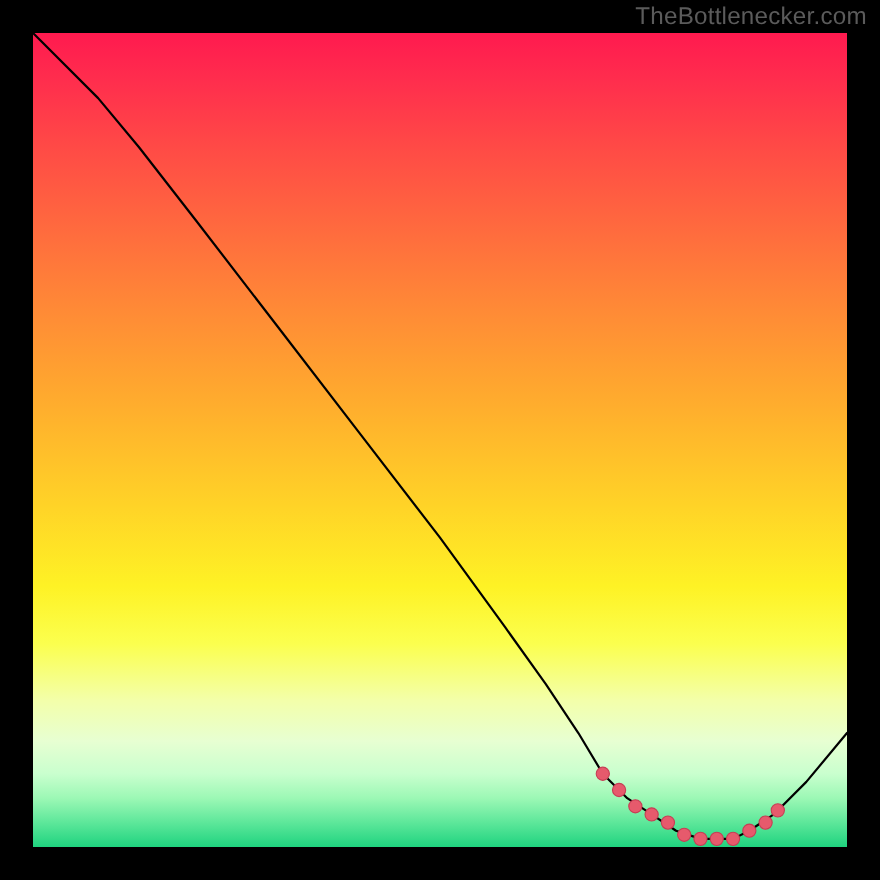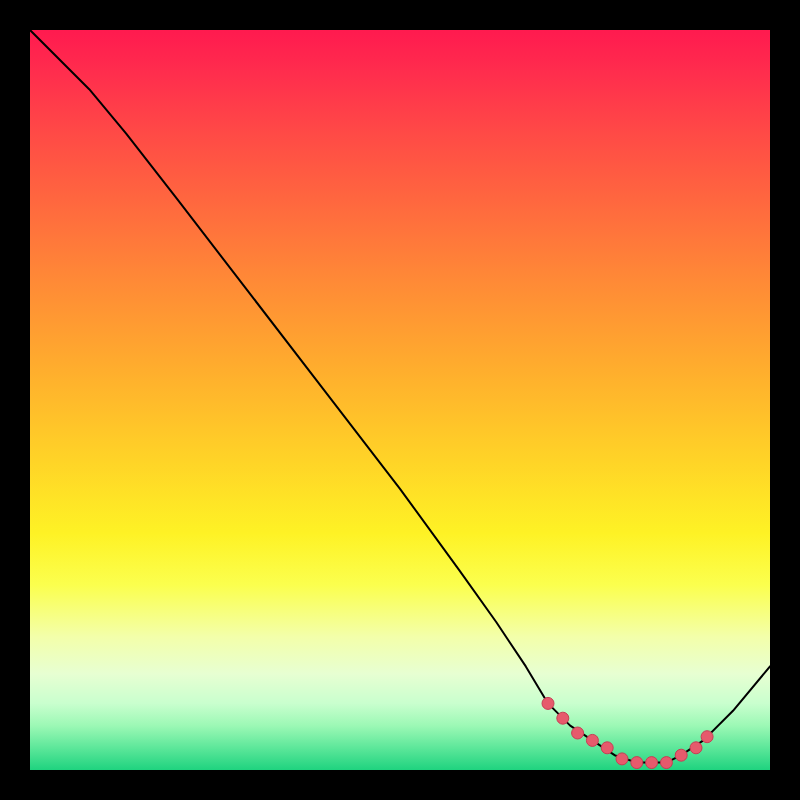--- a/index.html
+++ b/index.html
@@ -51,20 +51,21 @@
   svg.curve {
     position: absolute;
     inset: 0;
     width: 100%;
     height: 100%;
   }
 </style>
 </head>
 <body>
 <div class="frame">
+  <div class="attribution">TheBottlenecker.com</div>
   <div class="plot">
     <div class="bg-gradient"></div>
     <svg class="curve" viewBox="0 0 740 740" preserveAspectRatio="none">
       <path id="main-line" fill="none" stroke="#000000" stroke-width="2" stroke-linejoin="round" stroke-linecap="round" d="M0.00 0.00 L59.20 59.20 L96.20 103.60 L148.00 170.20 L222.00 266.40 L296.00 362.60 L370.00 458.80 L429.20 540.20 L466.20 592.00 L495.80 636.40 L518.00 673.40 L540.20 695.60 L562.40 710.40 L584.60 725.20 L606.80 732.60 L621.60 732.60 L636.40 732.60 L651.20 725.20 L673.40 710.40 L703.00 680.80 L740.00 636.40"></path>
       <g id="markers">
           <circle cx="518.00" cy="673.40" r="6" fill="#e65a6c" stroke="#c73e55" stroke-width="1"></circle>
           <circle cx="532.80" cy="688.20" r="6" fill="#e65a6c" stroke="#c73e55" stroke-width="1"></circle>
           <circle cx="547.60" cy="703.00" r="6" fill="#e65a6c" stroke="#c73e55" stroke-width="1"></circle>
           <circle cx="562.40" cy="710.40" r="6" fill="#e65a6c" stroke="#c73e55" stroke-width="1"></circle>
           <circle cx="577.20" cy="717.80" r="6" fill="#e65a6c" stroke="#c73e55" stroke-width="1"></circle>

